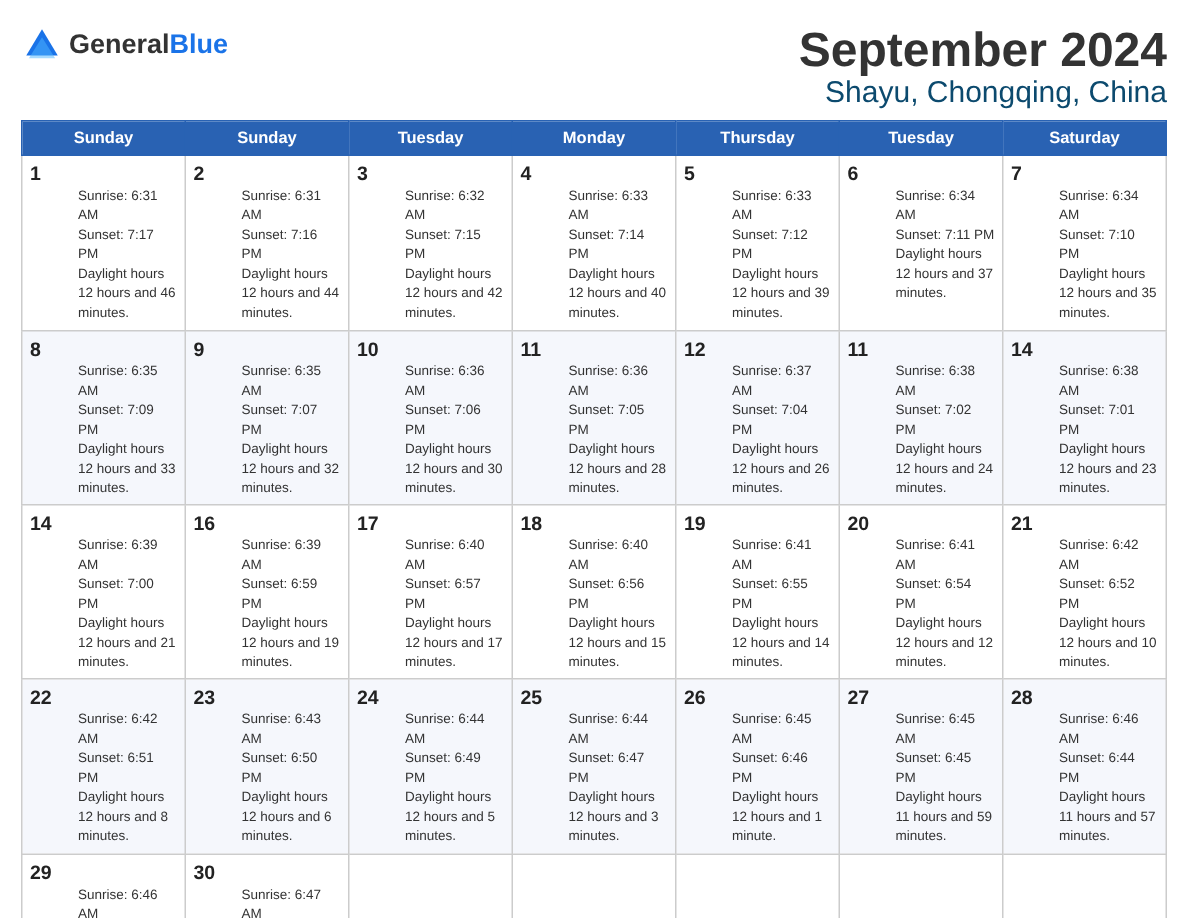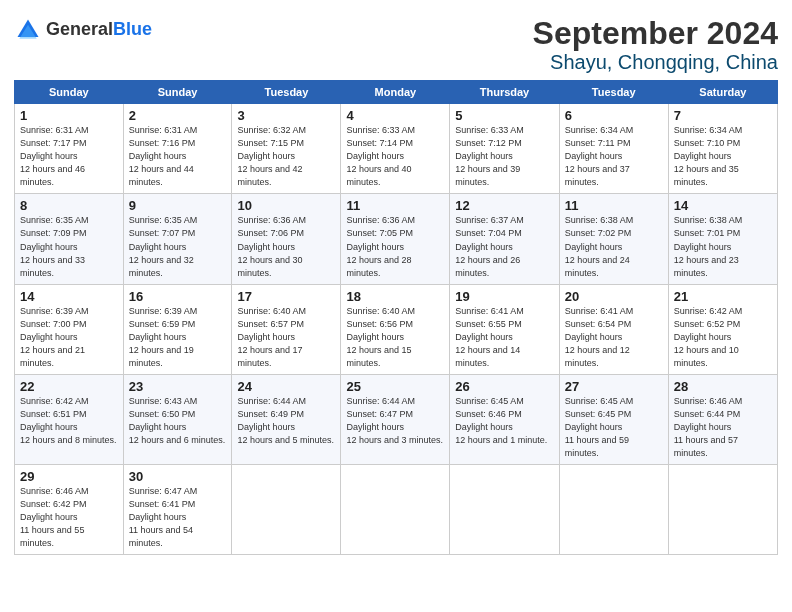--- a/index.html
+++ b/index.html
@@ -78,20 +78,21 @@
       font-size: 13px;
       font-weight: bold;
       color: #222;
       display: block;
       margin-bottom: 1px;
     }
     .day-info {
       color: #333;
       font-size: 9px;
       line-height: 1.45;
+      margin-left: 32px;
     }
     .empty-td {
       background: #fff !important;
       border: 1px solid #ccc;
     }
   </style>
 </head>
 <body>
 
 <div class="container">

